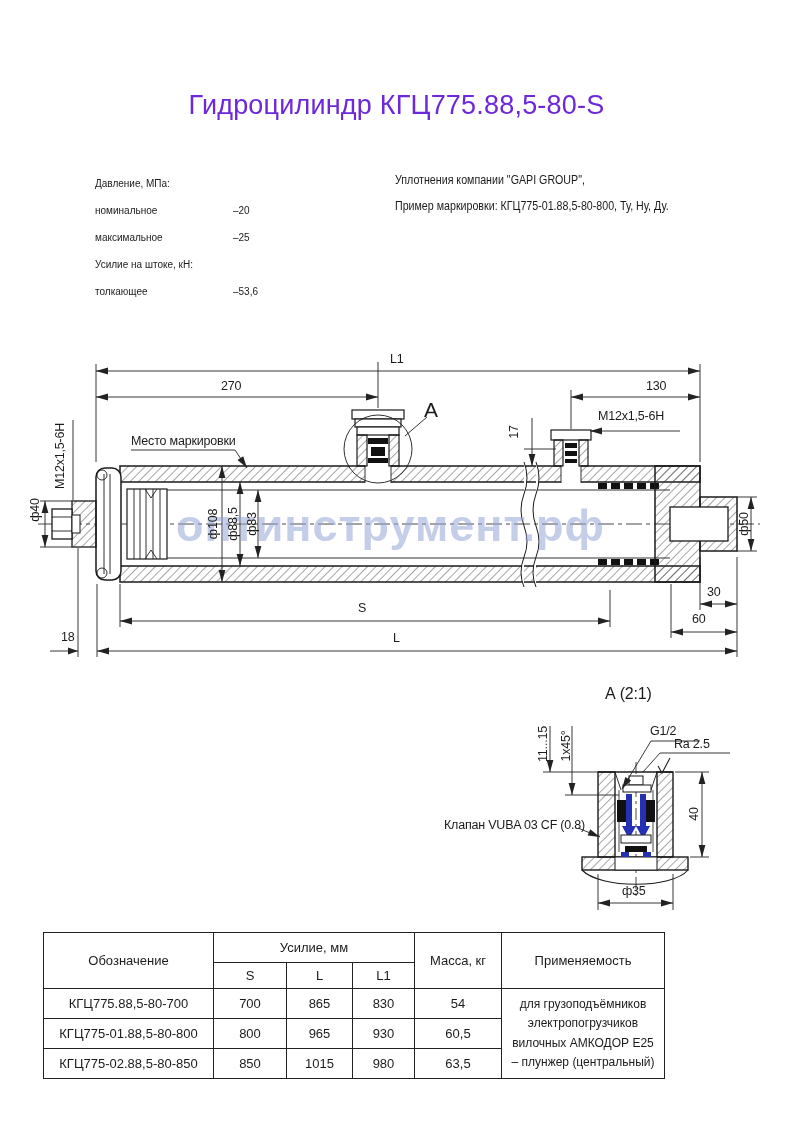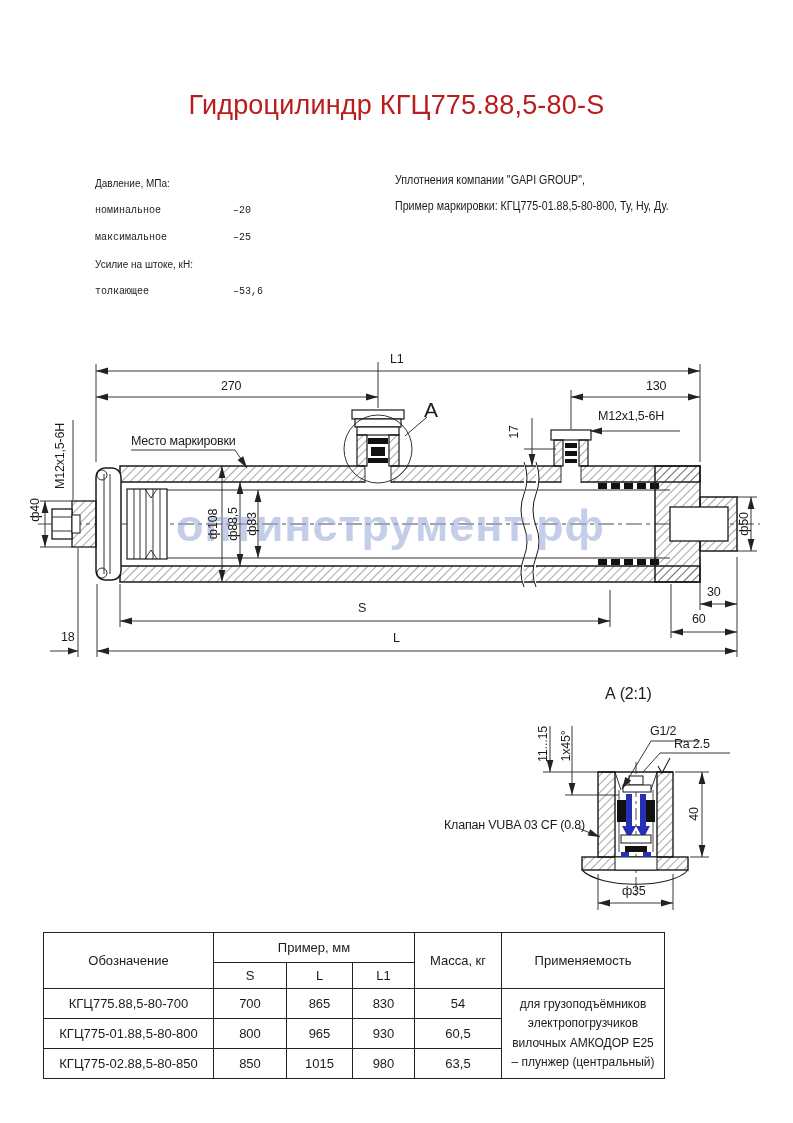--- a/index.html
+++ b/index.html
@@ -2,23 +2,23 @@
 <html><head>
 <meta charset="utf-8">
 <style>
   html,body{margin:0;padding:0;}
   body{width:793px;height:1123px;position:relative;background:#ffffff;
        font-family:"Liberation Sans",sans-serif;color:#1b1b1b;overflow:hidden;}
   .lbl{position:absolute;white-space:nowrap;font-size:12.5px;letter-spacing:-0.2px;color:#1b1b1b;}
   .rlbl{position:absolute;white-space:nowrap;font-size:12.5px;letter-spacing:-0.2px;color:#1b1b1b;
         transform:translate(-50%,-50%) rotate(-90deg);}
   .title{position:absolute;left:0;right:0;top:90px;text-align:center;font-size:27px;
-         letter-spacing:0.2px;color:#b91c1c;}
+         letter-spacing:0.2px;color:#6d28d9;}
   .specs{position:absolute;left:95px;top:170px;font-size:10px;line-height:27px;width:260px;}
-  .specs .row{display:flex;font-family:Liberation Mono, monospace;}
+  .specs .row{display:flex;}
   .specs .k{width:138px;}
   .notes{position:absolute;left:395px;top:167px;font-size:13px;line-height:26px;
          transform:scaleX(0.82);transform-origin:left top;white-space:nowrap;}
   .watermark{position:absolute;left:176px;top:500px;font-size:45px;font-weight:700;
              color:rgba(150,165,215,0.55);letter-spacing:1px;z-index:6;}
   svg.draw{position:absolute;left:0;top:0;z-index:2;}
   .z10{z-index:10;}
   table.spec-table{position:absolute;left:43px;top:932px;border-collapse:collapse;z-index:4;
        font-size:13px;color:#1b1b1b;table-layout:fixed;}
   table.spec-table td{border:1.4px solid #222;text-align:center;padding:0 2px;overflow:hidden;}
@@ -297,21 +297,21 @@
     <col style="width:170px">
       <col style="width:73px">
       <col style="width:66px">
     <col style="width:62px">
       <col style="width:87px">
       <col style="width:163px">
   </colgroup>
   <tbody>
       <tr class="h1">
     <td rowspan="2">Обозначение</td>
-    <td colspan="3">Пример, мм</td>
+    <td colspan="3">Усилие, мм</td>
     <td rowspan="2">Масса, кг</td>
     <td rowspan="2">Применяемость</td>
   </tr>
   <tr class="h2">
     <td>S</td>
     <td>L</td>
     <td>L1</td>
   </tr>
   <tr class="dr">
     <td class="name-cell">КГЦ775.88,5-80-700</td>

